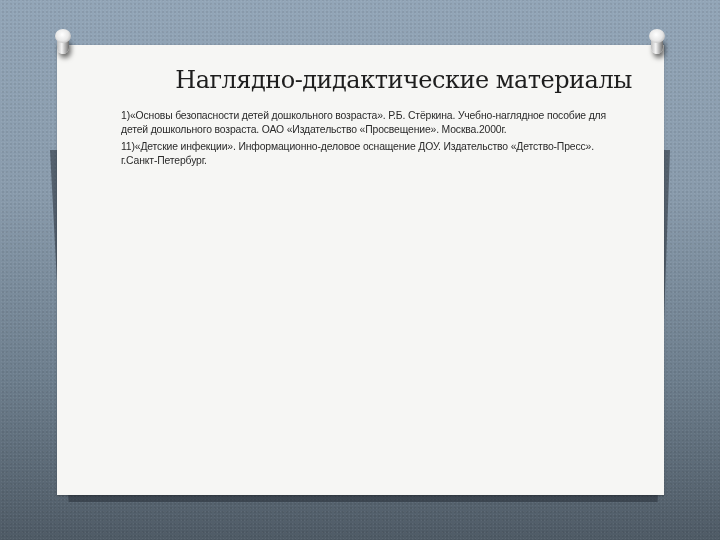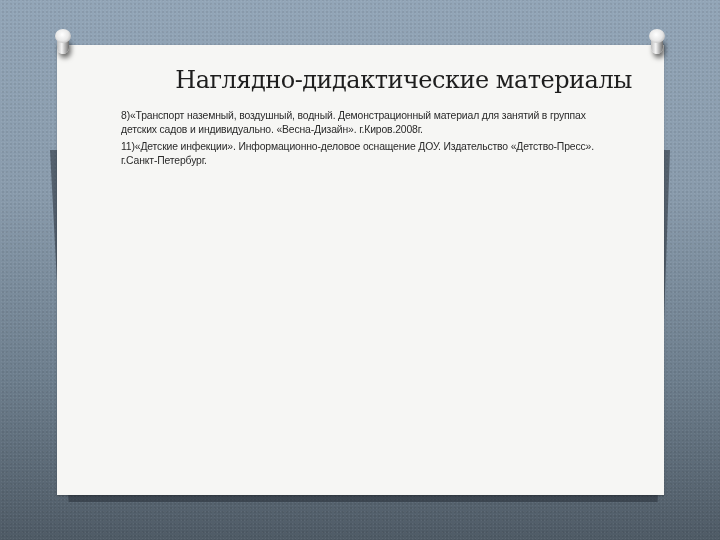--- a/index.html
+++ b/index.html
@@ -63,15 +63,15 @@
     <div class="head"></div>
 </div>
 <div class="pin" style="left:646px; top:29px;">
   <div class="body"></div>
     <div class="head"></div>
 </div>
 
 <div class="title">Наглядно-дидактические материалы</div>
 
 <div class="list">
-  <p>8)«Транспорт наземный, воздушный, водный. Демонстрационный материал для занятий в группах детских садов и индивидуально. «Весна-Дизайн». г.Киров.2008г.</p>
+  <p>1)«Основы безопасности детей дошкольного возраста». Р.Б. Стёркина. Учебно-наглядное пособие для детей дошкольного возраста. ОАО «Издательство «Просвещение». Москва.2000г.</p>
   <p>11)«Детские инфекции». Информационно-деловое оснащение ДОУ. Издательство «Детство-Пресс». г.Санкт-Петербург.</p>
 </div>
 
 </body></html>

